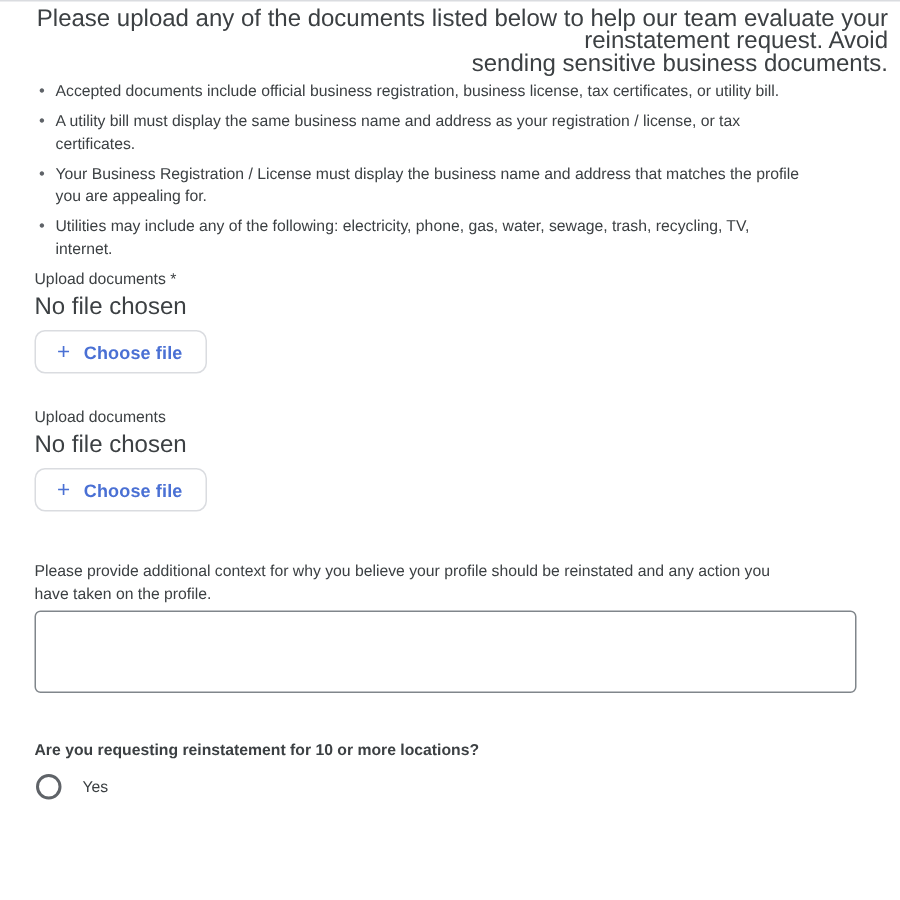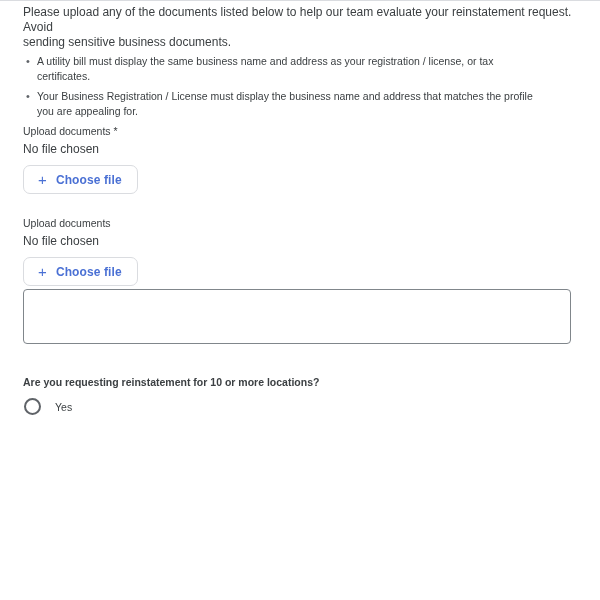--- a/index.html
+++ b/index.html
@@ -13,23 +13,24 @@
   }
   .top-divider {
     height: 0;
     border-top: 1px solid #dadce0;
   }
   .container {
     padding: 4px 8px 0 23px;
   }
   .intro {
     margin: 0 0 4px 0;
-    font-size: 12px;
+    font-size: 16px;
     line-height: 15px;
     white-space: pre-line;
+    text-align: right;
   }
   ul.bullets {
     list-style: none;
     margin: 0;
     padding: 0;
   }
   ul.bullets li {
     position: relative;
     padding-left: 14px;
     margin-bottom: 5px;
@@ -46,21 +47,21 @@
     color: #5f6368;
   }
   .upload-group { margin-top: 2px; }
   .upload-group.second { margin-top: 22px; }
   .upload-label {
     font-size: 10.5px;
     line-height: 15px;
     margin: 0 0 3px 0;
   }
   .file-status {
-    font-size: 12px;
+    font-size: 16px;
     line-height: 15px;
     color: #3c4043;
     margin: 0 0 8px 0;
   }
   .choose-btn {
     display: inline-flex;
     align-items: center;
     gap: 9px;
     height: 29px;
     padding: 0 15px 0 14px;
@@ -135,44 +136,49 @@
 <body>
 
 <div class="top-divider"></div>
 
 <div class="container">
 
   <p class="intro">Please upload any of the documents listed below to help our team evaluate your reinstatement request. Avoid
 sending sensitive business documents.</p>
 
   <ul class="bullets">
+    <li>Accepted documents include official business registration, business license, tax certificates, or utility bill.</li>
     <li>A utility bill must display the same business name and address as your registration / license, or tax
 certificates.</li>
     <li>Your Business Registration / License must display the business name and address that matches the profile
 you are appealing for.</li>
+    <li>Utilities may include any of the following: electricity, phone, gas, water, sewage, trash, recycling, TV,
+internet.</li>
   </ul>
 
   <div class="upload-group">
     <div class="upload-label">Upload documents *</div>
     <div class="file-status">No file chosen</div>
     <button class="choose-btn">
       <span class="plus">+</span>
       <span>Choose file</span>
     </button>
   </div>
 
   <div class="upload-group second">
     <div class="upload-label">Upload documents</div>
     <div class="file-status">No file chosen</div>
     <button class="choose-btn">
       <span class="plus">+</span>
       <span>Choose file</span>
     </button>
   </div>
 
+  <div class="context-label">Please provide additional context for why you believe your profile should be reinstated and any action you
+have taken on the profile.</div>
   <textarea class="context-input" spellcheck="false" style=""></textarea>
 
   <div class="question-label">Are you requesting reinstatement for 10 or more locations?</div>
 
   <div class="radio-row first">
     <span class="radio-circle"></span>
     <span class="radio-label">Yes</span>
   </div>
 
 

